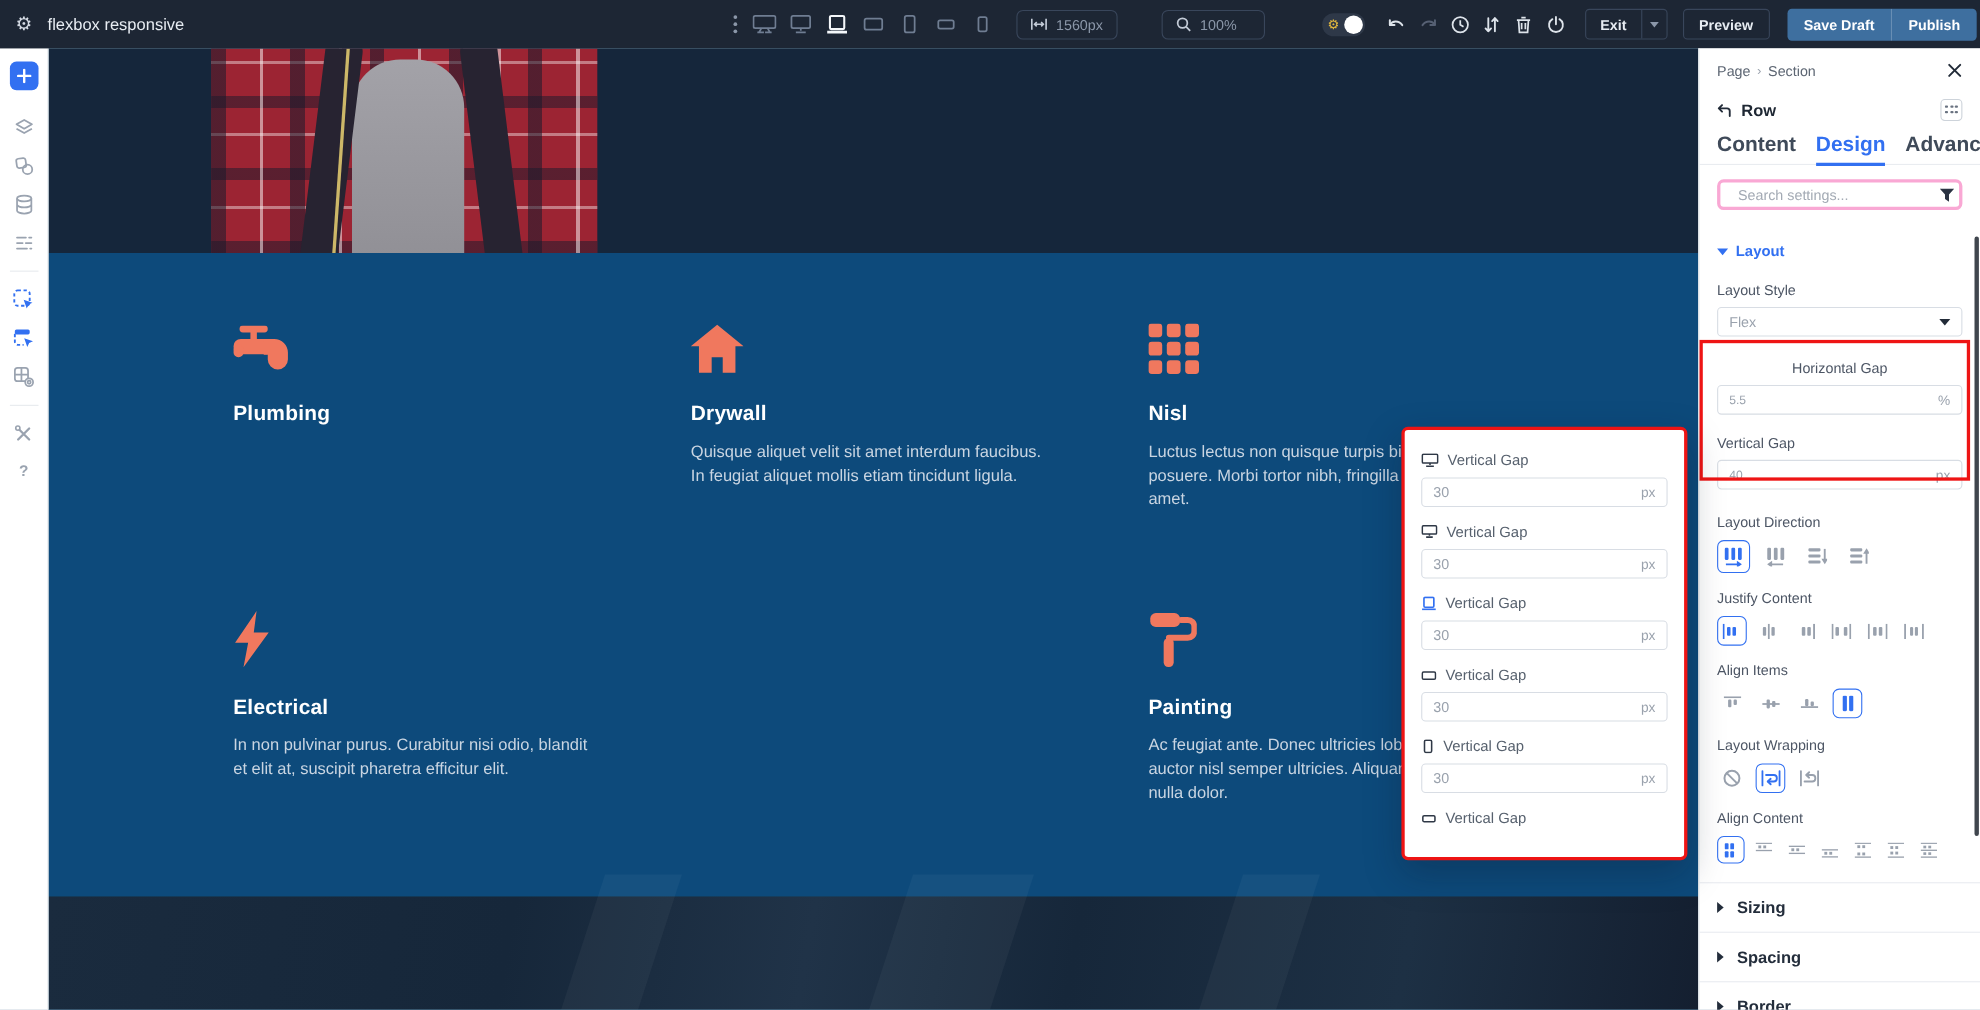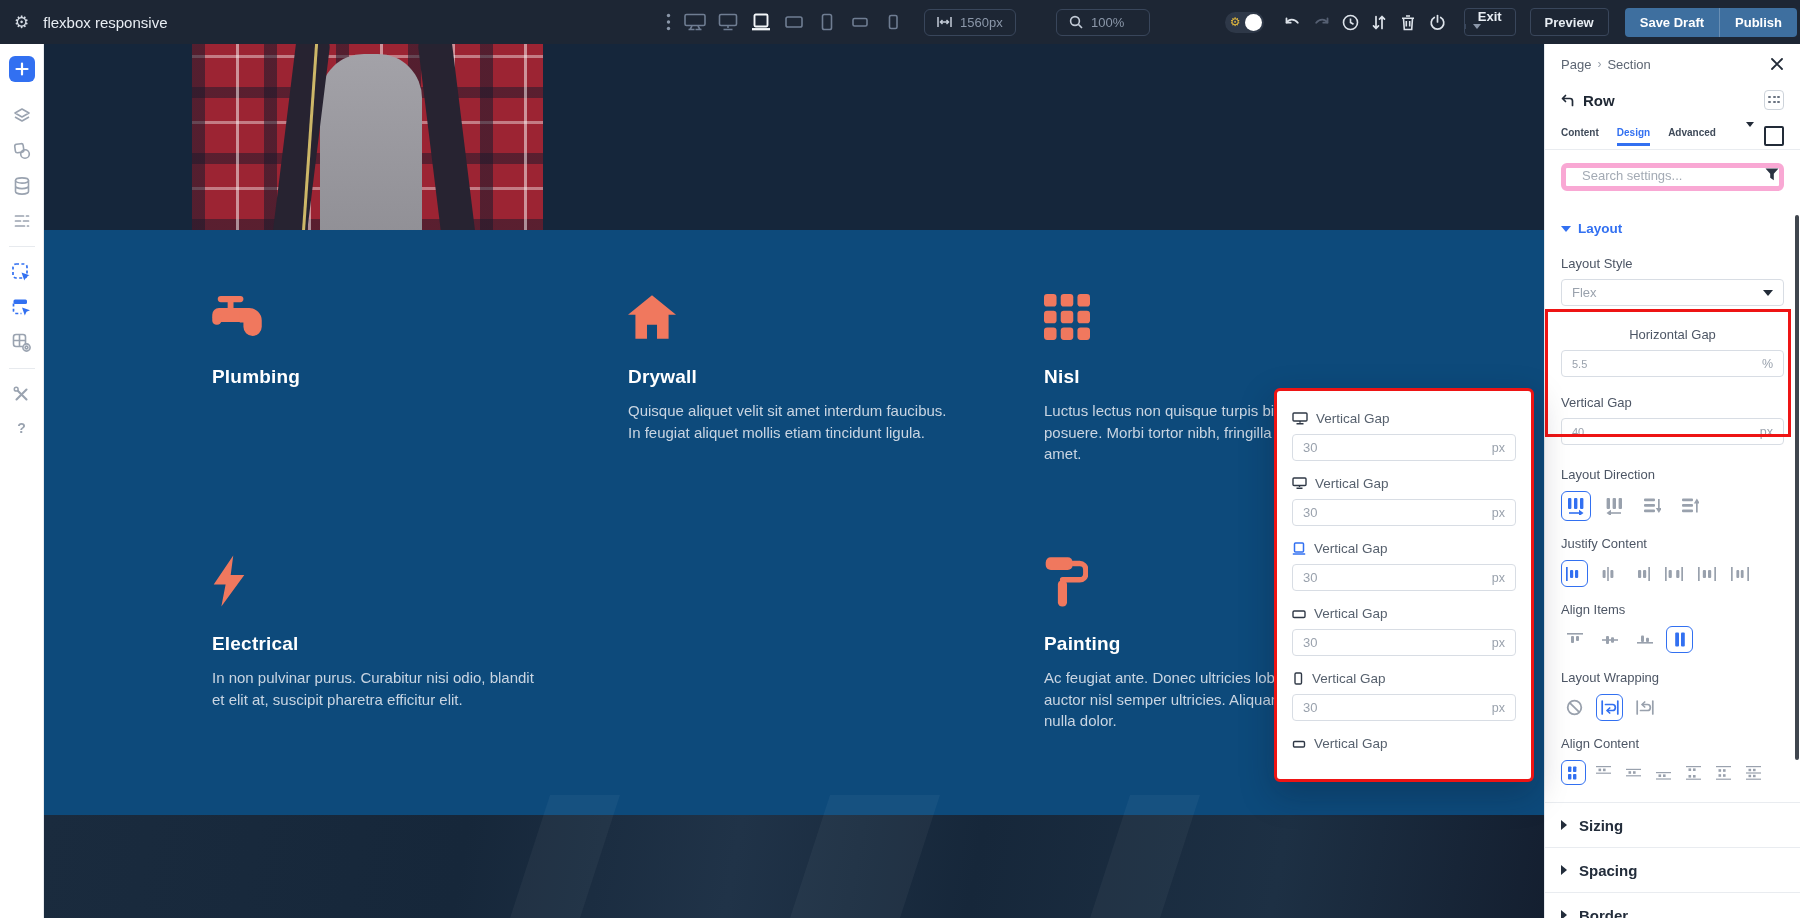--- a/index.html
+++ b/index.html
@@ -17,21 +17,21 @@
   .bp.active { color:#f4f7fa; }
   .tb-field { display:flex; align-items:center; gap:8px; height:27px; border:1px solid #39465b; border-radius:6px; padding:0 12px; color:#8b97a9; font-size:13px; }
   .tb-field .fi { color:#c3cbd7; }
   .tb-right { position:absolute; right:3px; top:0; height:44px; display:flex; align-items:center; }
   .toggle { width:39px; height:21px; background:#2e3848; border-radius:11px; position:relative; display:flex; align-items:center; margin-right:14px; }
   .toggle .tg-gear { font-family:"DejaVu Sans",sans-serif; color:#e3b93d; font-size:12px; margin-left:5px; line-height:1; }
   .toggle .knob { position:absolute; right:2px; top:2px; width:17px; height:17px; border-radius:50%; background:#fff; }
   .tb-ic { width:17px; height:17px; color:#dde3ea; margin:0 6px; }
   .tb-ic.dim { color:#566073; }
   .tb-btn { height:28px; border:1px solid #39465b; border-radius:4px; color:#e8edf3; font-size:13px; font-weight:600; display:flex; align-items:center; padding:0 14px; margin-left:14px; background:transparent; }
-  .exit-group { display:flex; align-items:stretch; height:28px; border:1px solid #39465b; border-radius:4px; margin-left:12px;flex-direction:column; }
+  .exit-group { display:flex; align-items:stretch; height:28px; border:1px solid #39465b; border-radius:4px; margin-left:12px; }
   .exit-main { display:flex; align-items:center; padding:0 13px; color:#e8edf3; font-size:13px; font-weight:600; }
   .exit-caret { display:flex; align-items:center; padding:0 7px; border-left:1px solid #39465b; color:#8b97a9; }
   .blue-group { display:flex; height:29px; border-radius:4px; overflow:hidden; margin-left:16px; background:#3e6f9f; }
   .blue-group > div { display:flex; align-items:center; padding:0 15px; color:#fff; font-size:13px; font-weight:700; }
   .blue-group > div + div { border-left:1px solid rgba(255,255,255,.22); }
   .caret-down { width:0; height:0; border-left:4px solid transparent; border-right:4px solid transparent; border-top:5px solid currentColor; }
 
   
   .sidebar { position:absolute; left:0; top:44px; width:44px; height:874px; background:#ffffff; border-right:1px solid #e7eaee; z-index:25; display:flex; flex-direction:column; align-items:center; padding-top:12px; }
   .sb-plus { width:26px; height:26px; border-radius:6px; background:#3270f1; color:#fff; display:flex; align-items:center; justify-content:center; margin-bottom:16px; }
@@ -66,26 +66,26 @@
   
   .panel { position:absolute; left:1544px; top:44px; width:256px; height:874px; background:#ffffff; border-left:1px solid #e6e9ed; z-index:30; padding:12px 16px 0 16px; }
   .p-crumb { display:flex; align-items:center; gap:6px; font-size:13px; color:#5d6673; height:16px; }
   .p-crumb .sep { color:#9aa2ad; font-size:12px; }
   .p-close { margin-left:auto; color:#222b38; width:14px; height:14px; }
   .p-elrow { display:flex; align-items:center; margin-top:17px; height:22px; }
   .p-back { width:13px; height:13px; color:#222b38; margin-right:9px; }
   .p-elname { font-size:15px; font-weight:700; color:#1e2733; }
   .p-dock { margin-left:auto; width:20px; height:20px; border:1px solid #cdd3da; border-radius:4px; display:flex; align-items:center; justify-content:center; color:#6a7381; }
   .p-tabs { display:flex; align-items:center; margin-top:12px; height:26px; position:relative; }
-  .p-tab { font-size:10px; font-weight:600; color:#3f4a59; margin-right:18px; padding-bottom:8px; }
+  .p-tab { font-size:19px; font-weight:600; color:#3f4a59; margin-right:18px; padding-bottom:8px; }
   .p-tab.active { color:#3270f1; box-shadow:inset 0 -3px 0 #3270f1; }
   .p-tab-caret { margin-left:auto; color:#222b38; margin-right:10px; }
   .p-tab-box { width:20px; height:20px; border:2px solid #222b38; border-radius:2px; }
   .p-divider { height:1px; background:#e9ecf0; margin:0 -16px; }
-  .p-search { margin-top:13px; height:28px; border:5px solid #f9a8d4; border-radius:6px; display:flex; align-items:flex-start; padding:0 9px; gap:7px; color:#9aa2ad; }
+  .p-search { margin-top:13px; height:28px; border:3px solid #f9a8d4; border-radius:6px; display:flex; align-items:center; padding:0 9px; gap:7px; color:#9aa2ad; }
   .p-search input { border:0; outline:0; flex:1; font-size:13px; color:#6a7381; font-family:inherit; background:transparent; }
   .p-search input::placeholder { color:#a3aab4; }
   .p-search .funnel { color:#2a3342; }
   .sec-head { display:flex; align-items:center; gap:7px; margin-top:30px; font-size:13.5px; font-weight:700; color:#3270f1; }
   .tri-down { width:0; height:0; border-left:5px solid transparent; border-right:5px solid transparent; border-top:6px solid #3270f1; }
   .p-label { font-size:13px; color:#4d5665; margin-top:20px; }
   .p-select, .p-input { margin-top:8px; height:27px; border:1px solid #d8dde4; border-radius:4px; display:flex; align-items:center; padding:0 10px; font-size:13px; color:#9aa2ad; }
   .p-select { justify-content:space-between; color:#9aa2ad; }
   .p-select .sel-caret { color:#222b38; }
   .p-input input { border:0; outline:0; flex:1; font-size:11px; color:#9aa2ad; font-family:inherit; background:transparent; width:20px; }

